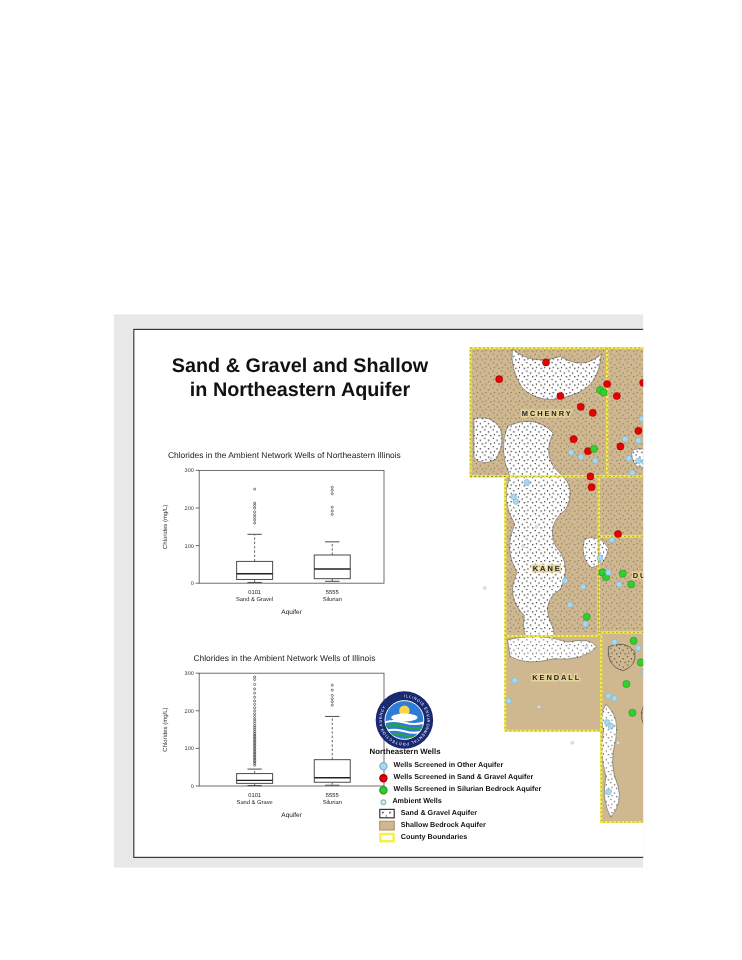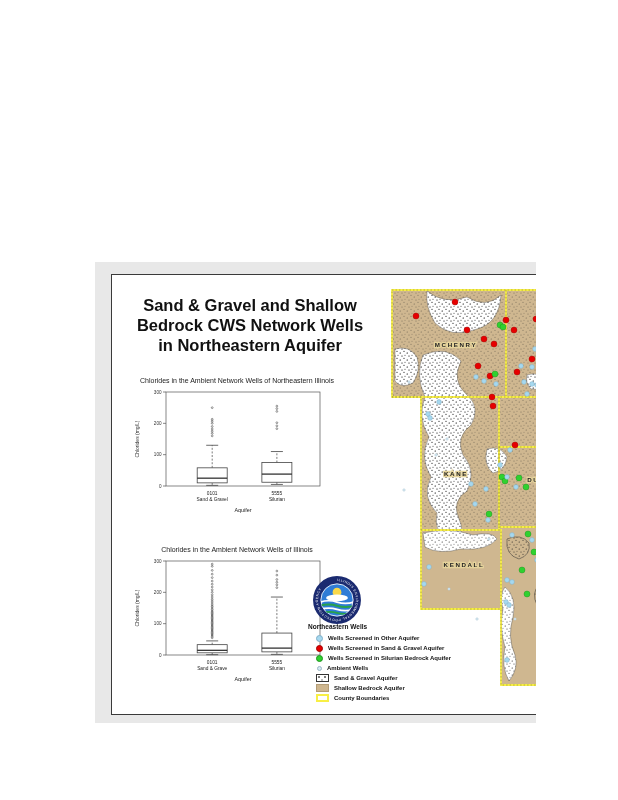--- a/index.html
+++ b/index.html
@@ -34,21 +34,20 @@
 </head>
 <body>
 
 <div class="page">
   <div class="workspace"></div>
 
   <div class="poster">
 
     <div class="poster-title">
       <div>Sand &amp; Gravel and Shallow</div>
-      <div>Bedrock CWS Network Wells</div>
       <div>in Northeastern Aquifer</div>
     </div>
 
     <div class="chart-block" style="left:18px;top:102px;">
       <div class="chart-title">Chlorides in the Ambient Network Wells of Northeastern Illinois</div>
       <svg id="chart0" width="200" height="134">
           <rect x="36" y="6" width="154" height="94" fill="none" stroke="#555" stroke-width="0.7"></rect>
           <line x1="33" y1="100" x2="36" y2="100" stroke="#555" stroke-width="0.7"></line>
           <text x="31.5" y="101.6" text-anchor="end" font-size="4.6" fill="#333">0</text>
           <line x1="33" y1="68.66666666666667" x2="36" y2="68.66666666666667" stroke="#555" stroke-width="0.7"></line>

